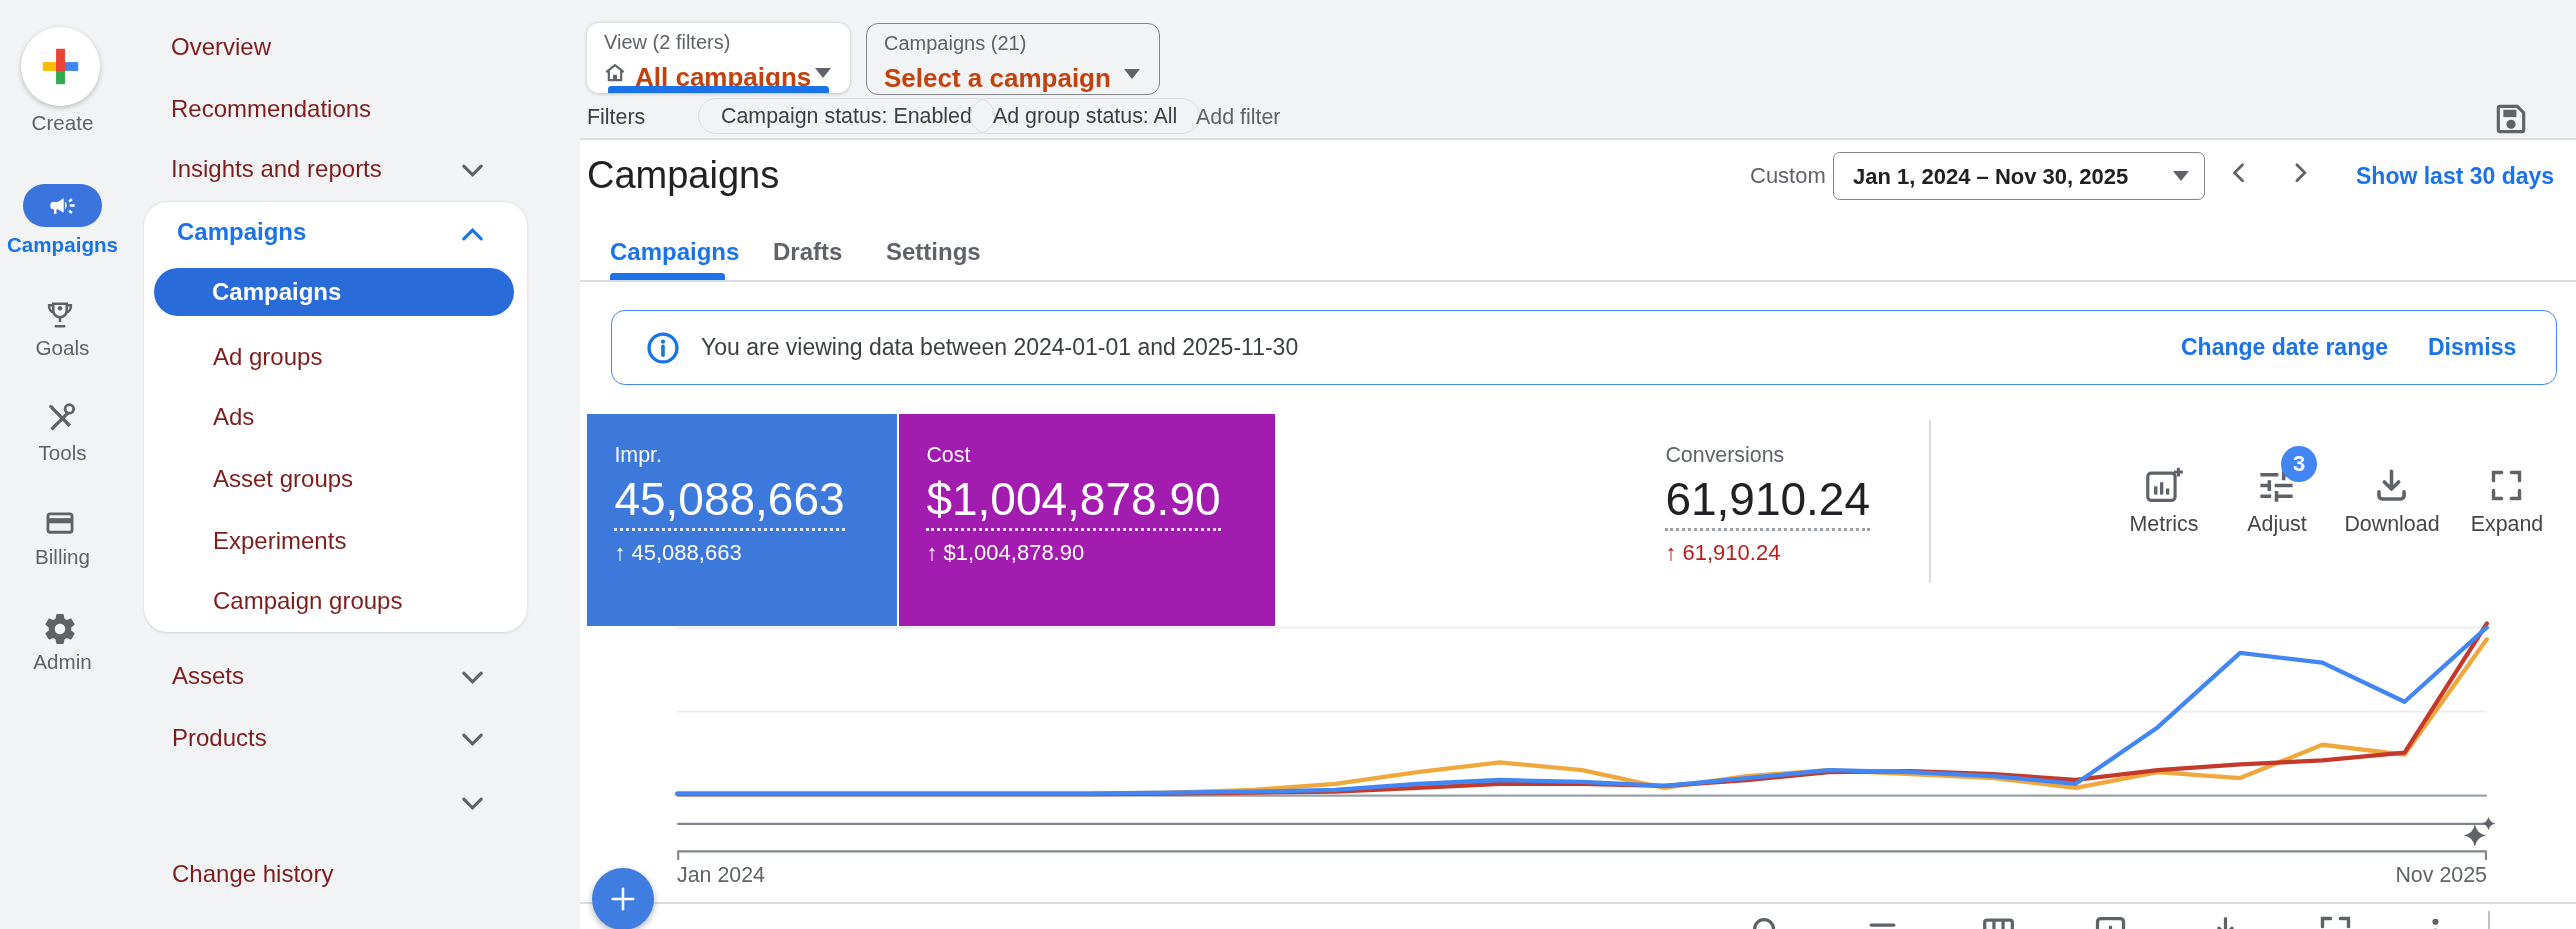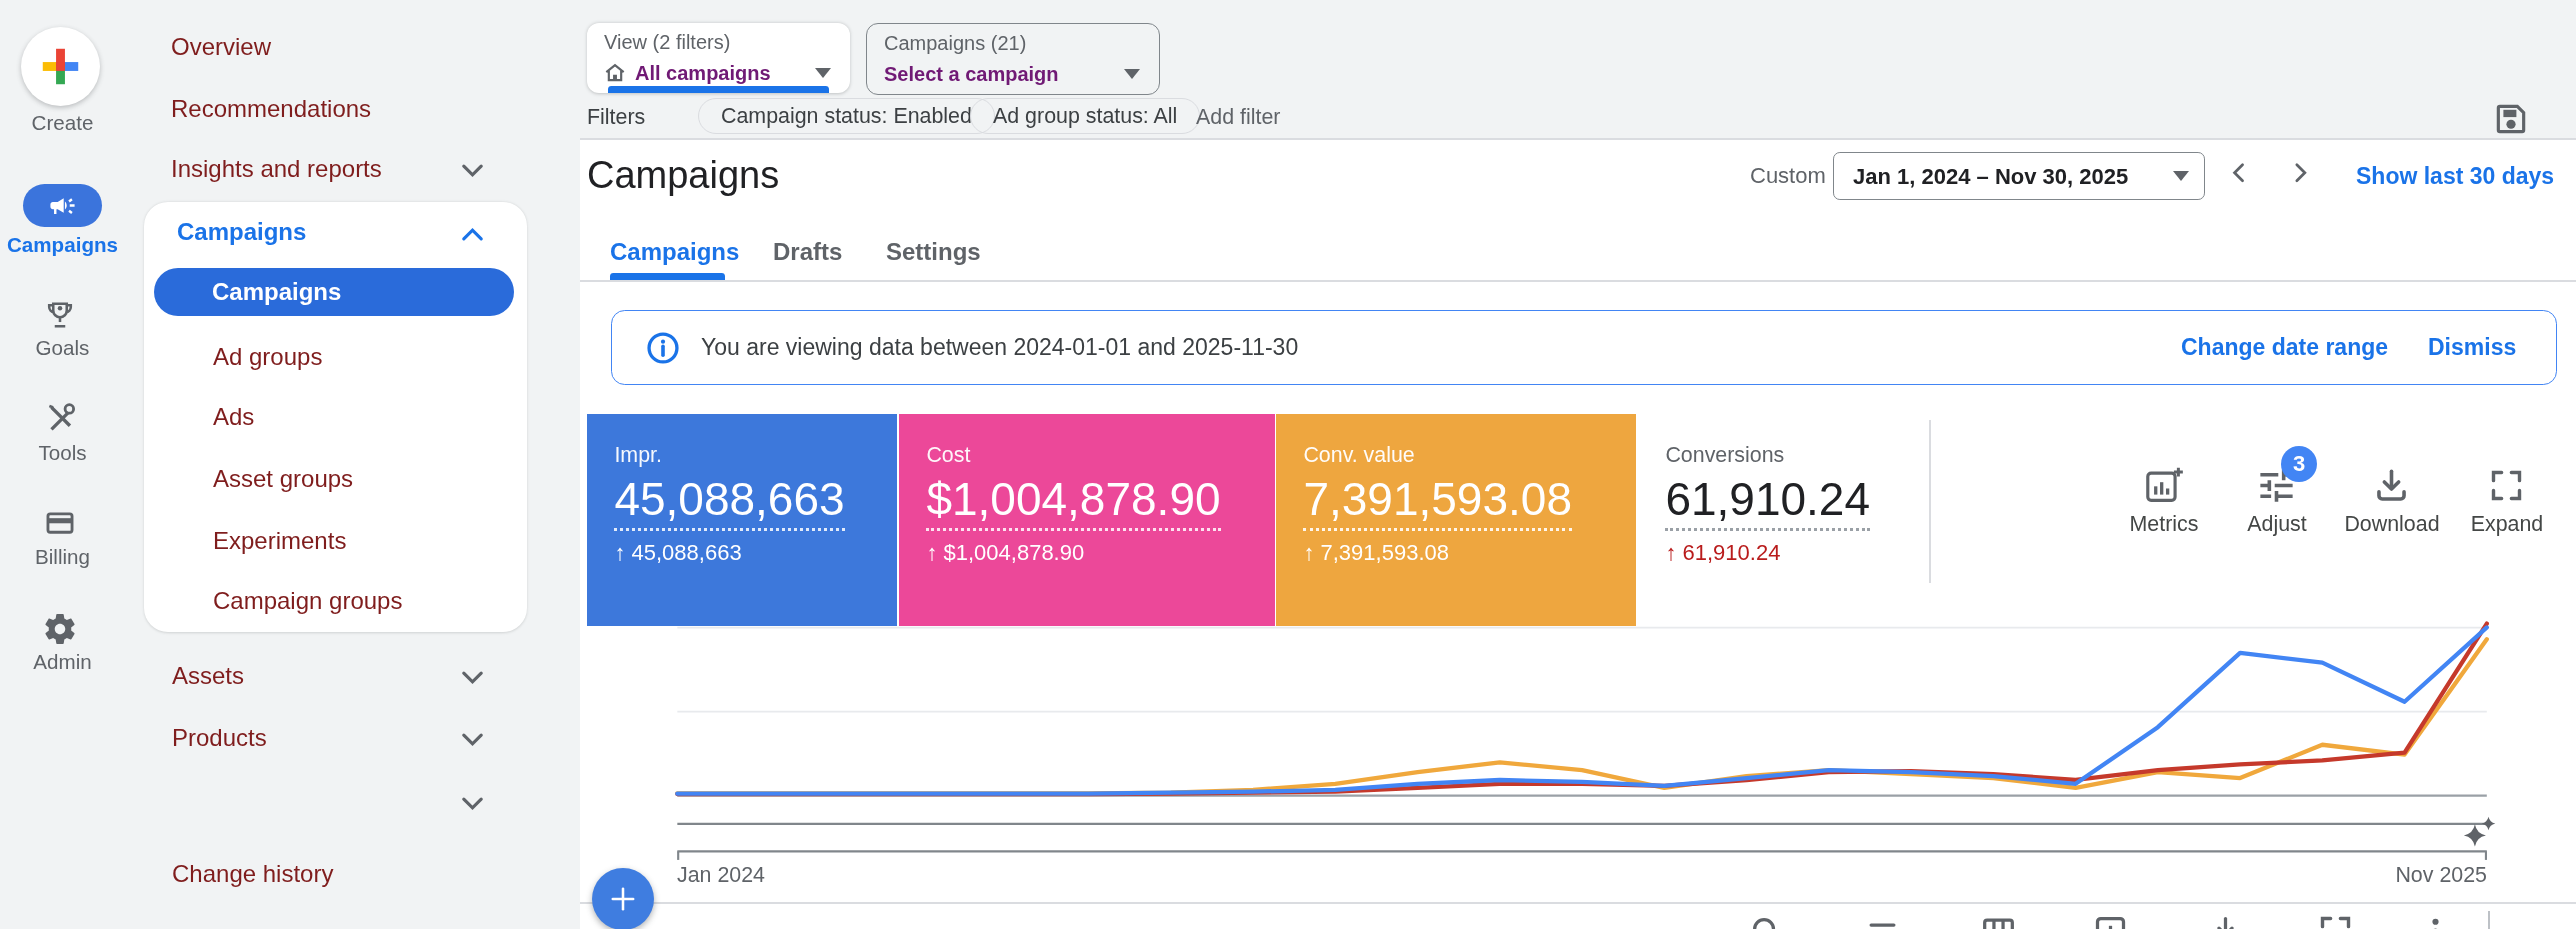--- a/index.html
+++ b/index.html
@@ -23,21 +23,21 @@
              box-shadow:0 0.9px 2.6px rgba(60,64,67,.18);}
   .menu-pill{left:154px;top:268px;width:360px;height:48px;border-radius:24px;background:#2A6BDA;
              display:flex;align-items:center;}
   .menu-pill span{margin-left:58px;color:#fff;font-size:24px;font-weight:bold;}
   .chev{width:29px;height:29px;}
   
   .view-card{left:587px;top:23px;width:263px;height:70px;background:#fff;border-radius:12px;
              box-shadow:0 0.9px 3.4px rgba(60,64,67,.28);}
   .sel-box{left:866px;top:23px;width:292px;height:70px;border:1.7px solid #80868B;border-radius:12px;}
   .small-label{font-size:20px;color:#5F6368;}
-  .dd-value{font-size:20px;font-weight:bold;color:#701a75;text-align:right;}
+  .dd-value{font-size:26px;font-weight:bold;color:#c2410c;text-align:right;}
   .caret{width:0;height:0;border-left:8.6px solid transparent;border-right:8.6px solid transparent;
          border-top:10.3px solid #5F6368;}
   .chip{top:98px;height:34px;border:1.7px solid #DADCE0;border-radius:20px;display:inline-flex;
         align-items:center;padding:0 22px;font-size:21.4px;color:#3C4043;background:transparent;}
   
   .title{font-size:38px;color:#202124;}
   .datebox{left:1833px;top:152px;width:370px;height:46px;border:1.7px solid #80868B;border-radius:6.9px;}
   .link{color:#1A73E8;font-weight:bold;}
   .tab{font-size:24px;font-weight:bold;color:#5F6368;}
   .tab.active{color:#1A73E8;}
@@ -211,29 +211,24 @@
     <div class="abs txt" style="left:89px;top:23px;font-size:23px;color:#3C4043;">You are viewing data between 2024-01-01 and 2025-11-30</div>
     <div class="abs txt link" style="left:1569px;top:23px;font-size:23px;">Change date range</div>
     <div class="abs txt link" style="left:1816px;top:23px;font-size:23px;">Dismiss</div>
   </div>
 
   <div class="abs card" style="left: 587px; width: 310px; background: rgb(61, 120, 219); color: rgb(255, 255, 255);">
     <div class="lbl" style="color: rgba(255, 255, 255, 0.95);">Impr.</div>
     <div class="val" style="border-bottom-color: rgba(255, 255, 255, 0.85);">45,088,663</div>
     <div class="delta"><span>↑</span> <span>45,088,663</span></div>
   </div>
-  <div class="abs card" style="left: 899px; width: 376px; background: #ec4899; color: rgb(255, 255, 255);">
+  <div class="abs card" style="left: 899px; width: 376px; background: #a21caf; color: rgb(255, 255, 255);">
     <div class="lbl" style="color: rgba(255, 255, 255, 0.95);">Cost</div>
     <div class="val" style="border-bottom-color: rgba(255, 255, 255, 0.85);">$1,004,878.90</div>
     <div class="delta"><span>↑</span> <span>$1,004,878.90</span></div>
-  </div>
-  <div class="abs card" style="left: 1276px; width: 360px; background: rgb(238, 166, 63); color: rgb(255, 255, 255);">
-    <div class="lbl" style="color: rgba(255, 255, 255, 0.97);">Conv. value</div>
-    <div class="val" style="border-bottom-color: rgba(255, 255, 255, 0.9);">7,391,593.08</div>
-    <div class="delta"><span>↑</span> <span>7,391,593.08</span></div>
   </div>
   <div class="abs card" style="left: 1638px; width: 289px; background: rgb(255, 255, 255); color: rgb(32, 33, 36);">
     <div class="lbl" style="color: rgb(95, 99, 104);">Conversions</div>
     <div class="val" style="border-bottom-color: rgb(154, 160, 166);">61,910.24</div>
     <div class="delta" style="color:#b91c1c;"><span>↑</span> <span>61,910.24</span></div>
   </div>
   <div class="abs" style="left:1929px;top:420px;width:1.7px;height:163px;background:#DADCE0;"></div>
 
   <svg class="abs" style="left:2142px;top:464px" width="43" height="43" viewBox="0 0 26 26" fill="none" stroke="#5F6368" stroke-width="1.9">
     <rect x="3.5" y="5.5" width="16.5" height="16.5" rx="2"></rect>

